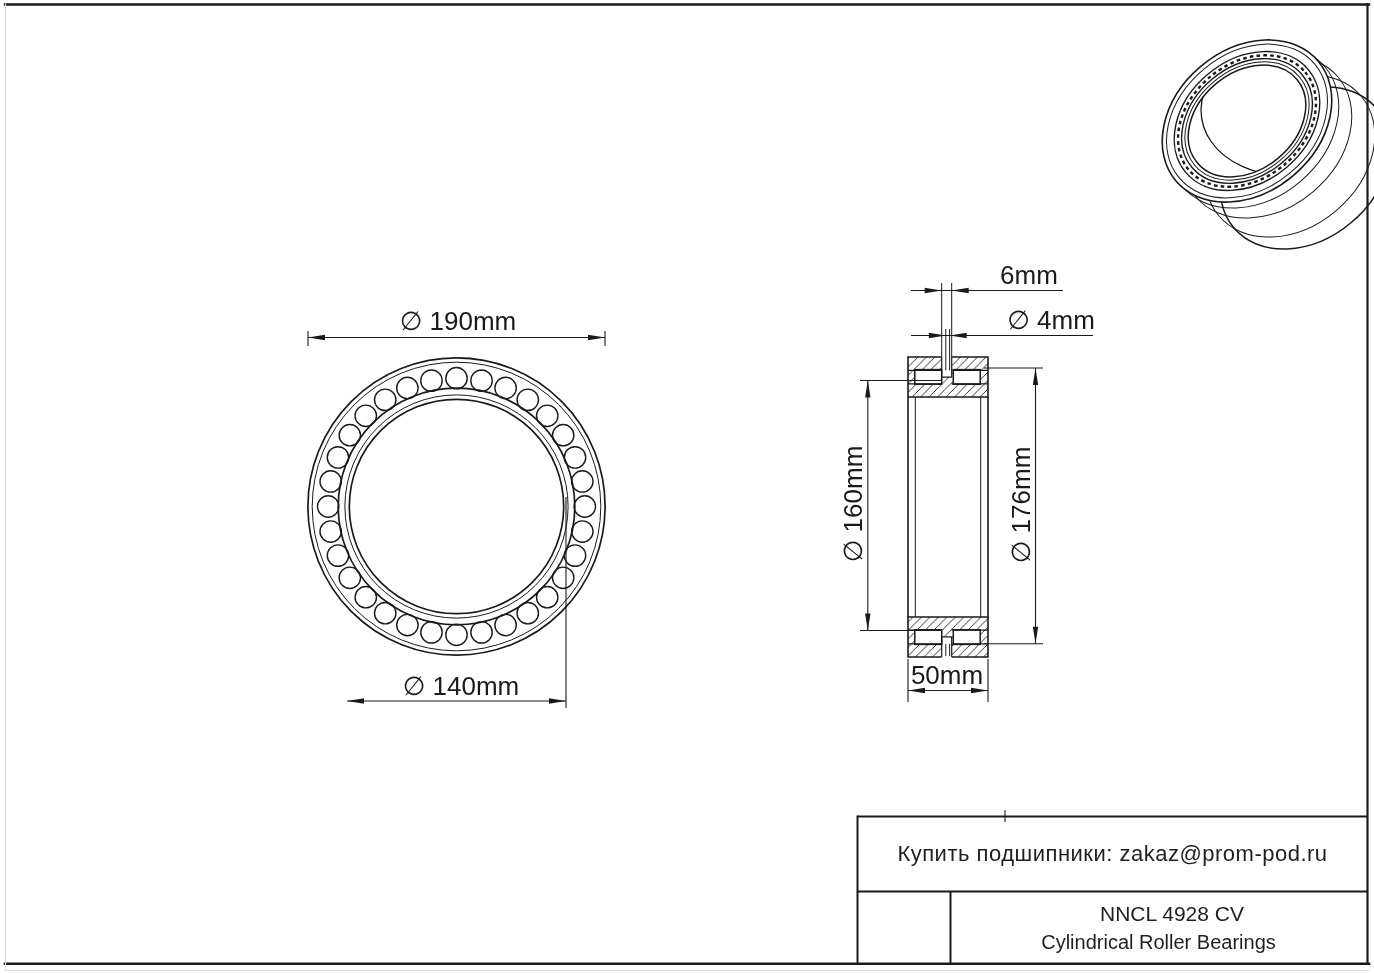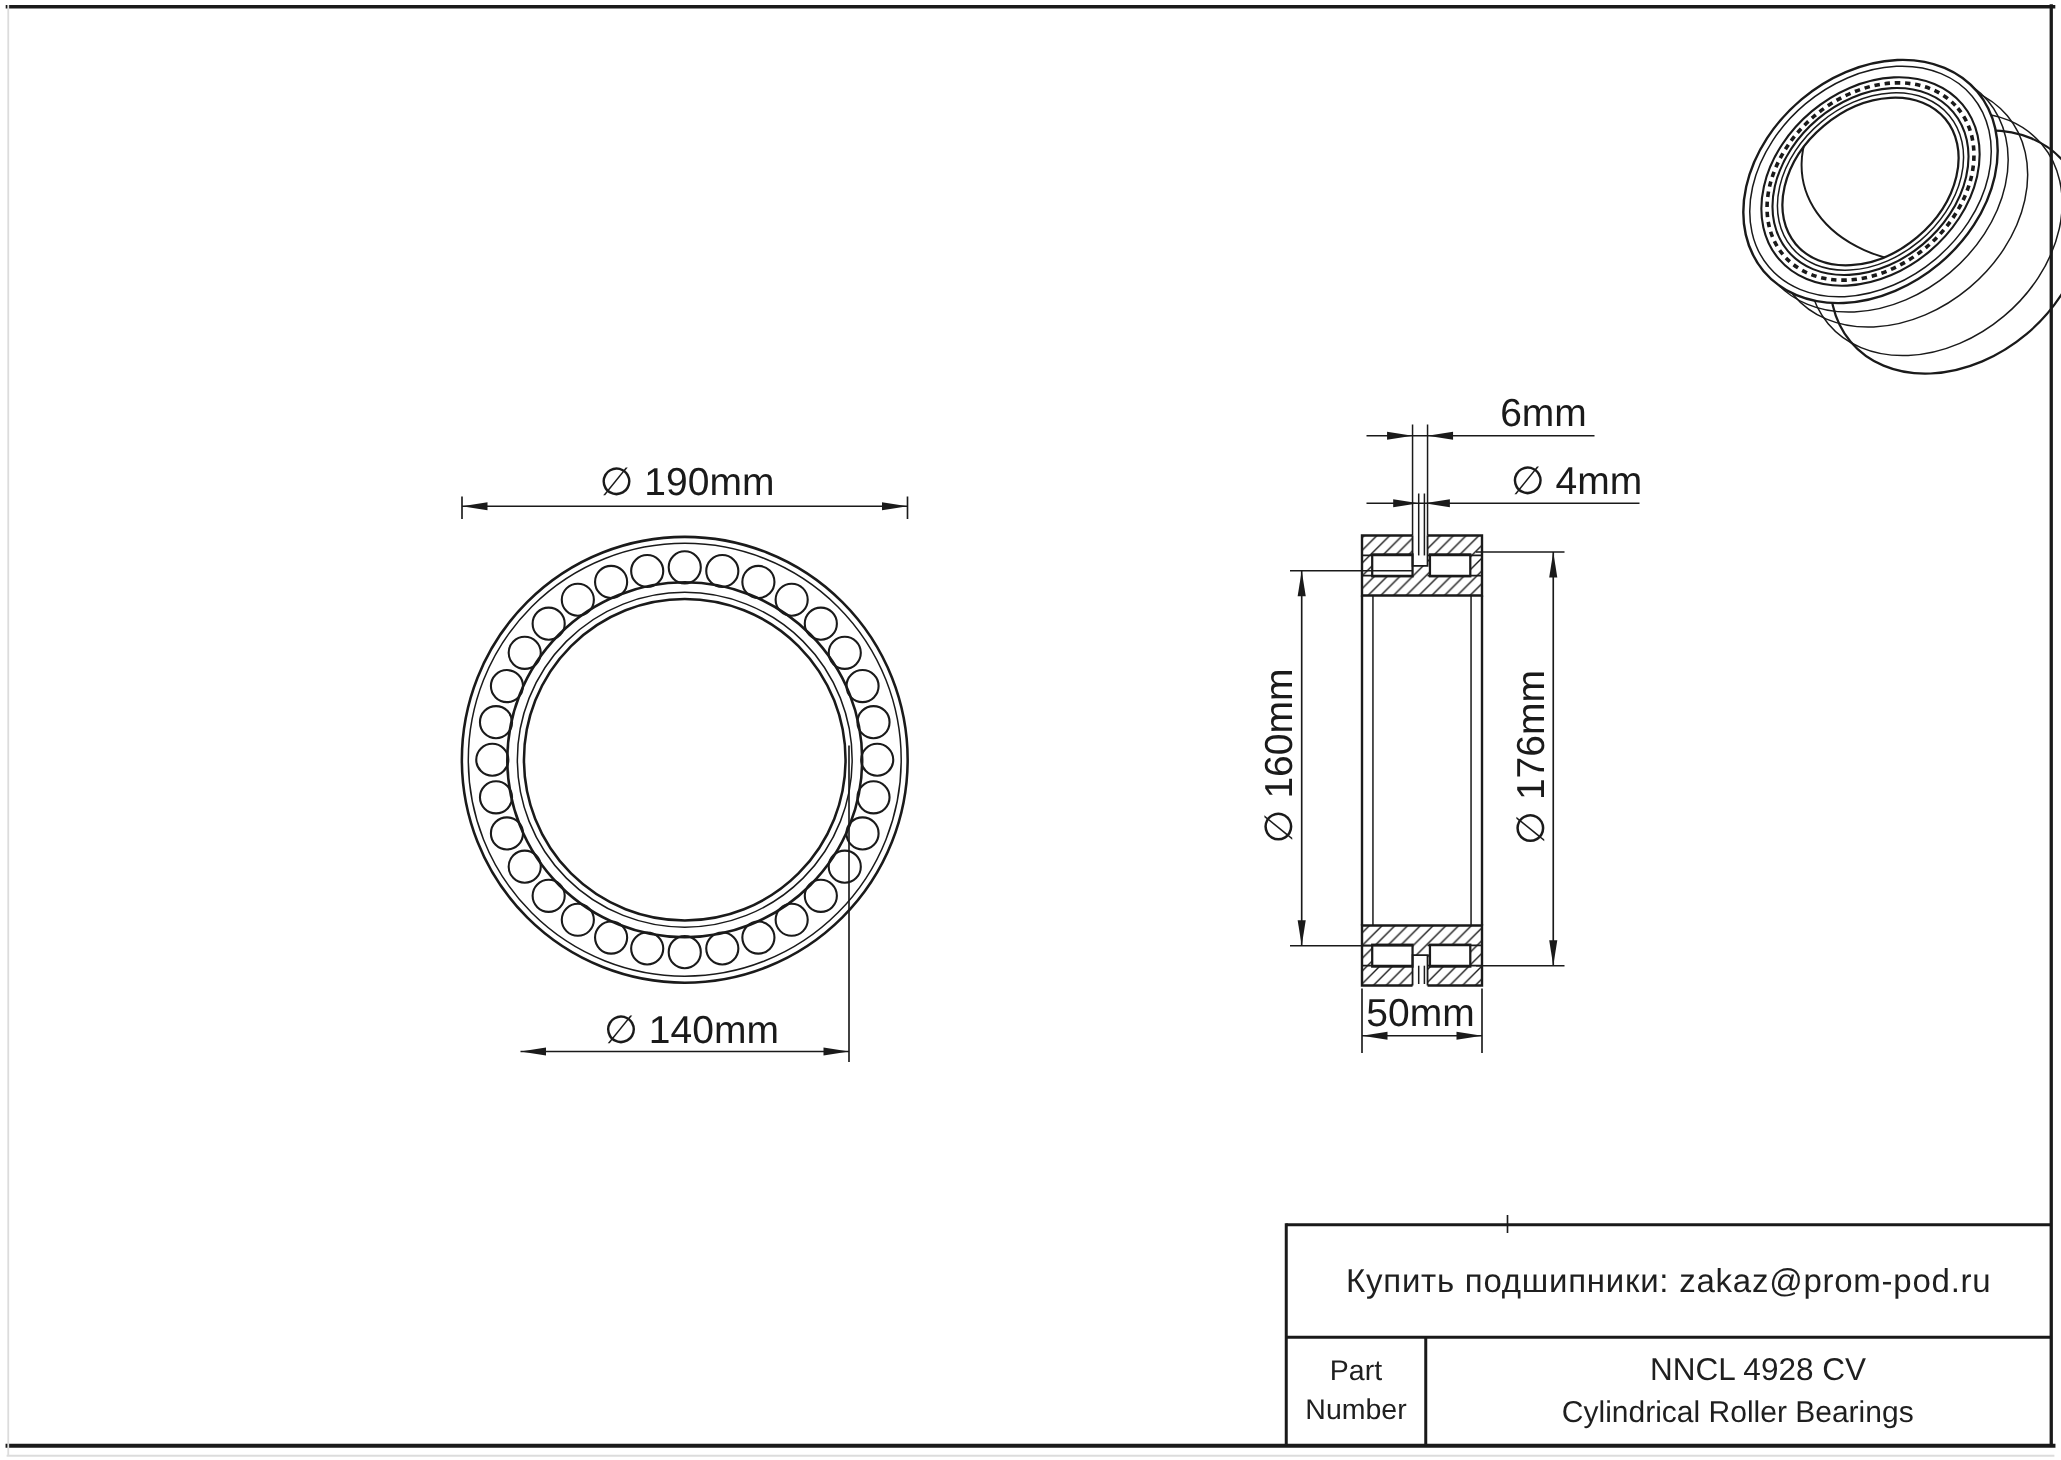--- a/index.html
+++ b/index.html
@@ -202,20 +202,18 @@
 
   <g stroke="#1a1a1a" stroke-width="2">
     <line x1="857.5" y1="816.5" x2="1367.5" y2="816.5"></line>
     <line x1="857.5" y1="815.5" x2="857.5" y2="963.5"></line>
     <line x1="857.5" y1="891.5" x2="1367.5" y2="891.5"></line>
     <line x1="950.5" y1="891.5" x2="950.5" y2="963.5"></line>
   </g>
 </svg>
 
 <div class="overlay contact-cell">Купить подшипники: zakaz@prom-pod.ru</div>
-<div class="overlay partlabel-cell">Part
-Number</div>
 <div class="overlay partinfo-cell">
   <div class="part-number">NNCL 4928 CV</div>
   <div class="part-type">Cylindrical Roller Bearings</div>
 </div>
 
 </div>
 
 </body></html>

